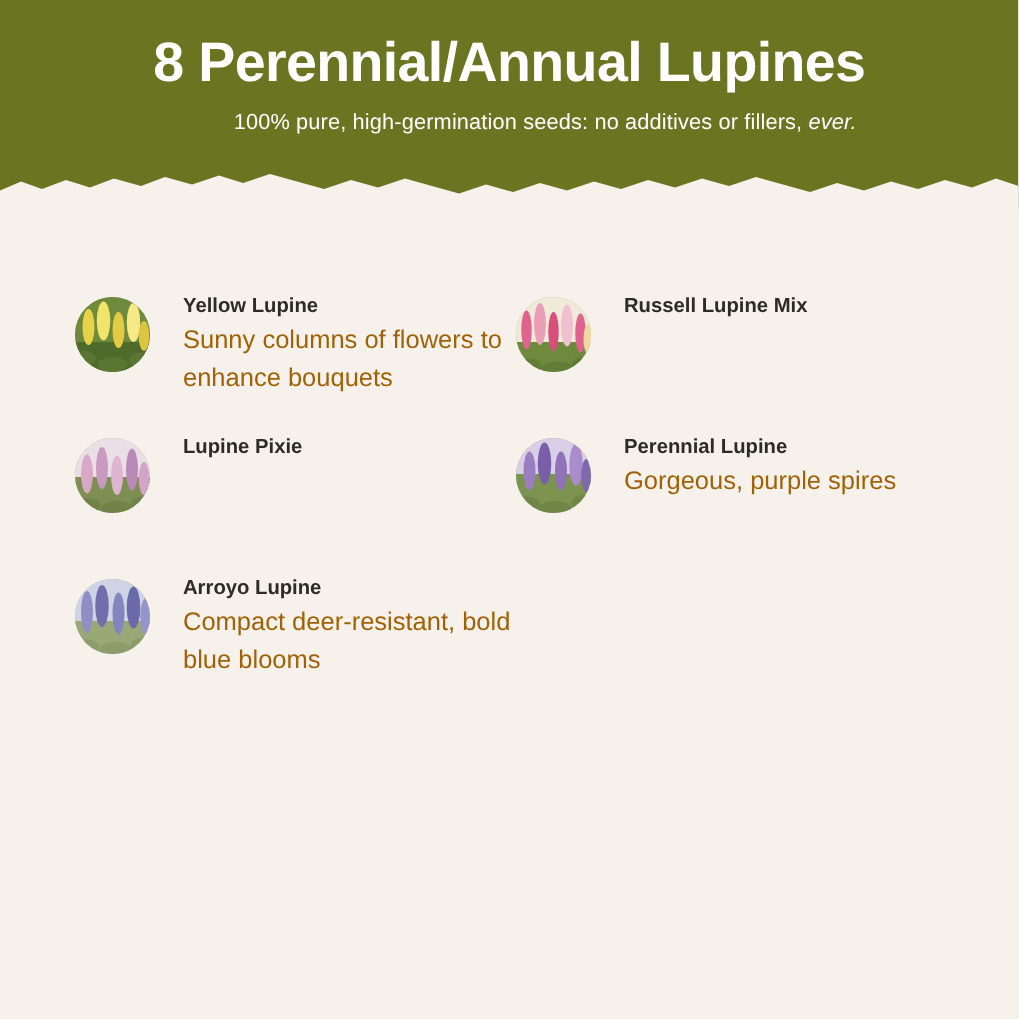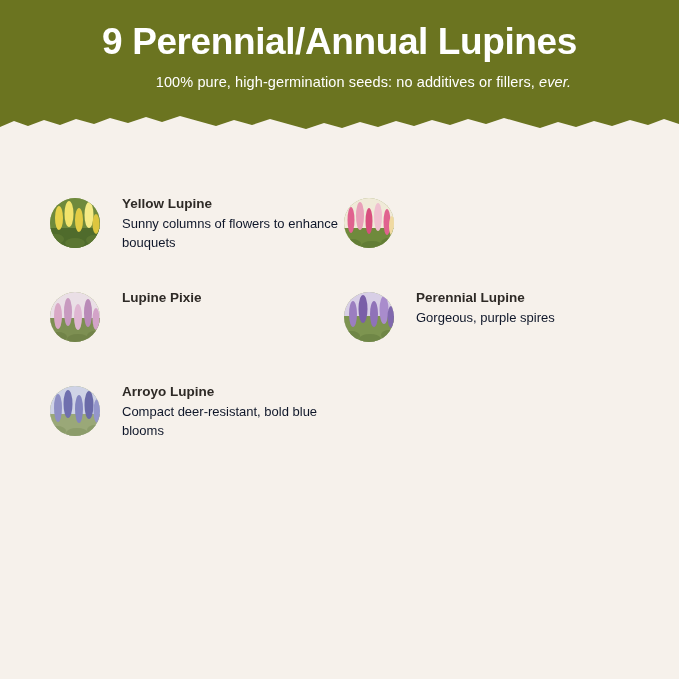--- a/index.html
+++ b/index.html
@@ -95,35 +95,35 @@
   }
   .thumb svg { display: block; }
   .item-title {
     font-size: 13.5px;
     font-weight: bold;
     color: #2e2a26;
     margin: 0 0 3px 0;
     line-height: 1.2;
   }
   .item-desc {
-    font-size: 13px;
-    color: #0f172a;
+    font-size: 17px;
+    color: #a16207;
     line-height: 1.45;
     margin: 0;
     max-width: 240px;
   }
 </style>
 </head>
 <body>
 
 <div class="page">
 
   <div class="header">
     <div class="header-inner">
-      <h1 class="header-title">9 Perennial/Annual Lupines</h1>
+      <h1 class="header-title">8 Perennial/Annual Lupines</h1>
       <div class="header-sub">
         <span>100% pure, high-germination seeds: no additives or fillers,</span>
         <span class="em">ever.</span>
       </div>
     </div>
     <svg class="torn" viewBox="0 0 679 34" preserveAspectRatio="none">
       <path fill="#f6f1eb" d="M0,20 L14,14 L28,19 L44,13 L60,18 L76,12 L94,17 L110,11 L128,16 L146,10 L162,15 L180,9 L198,14 L216,19 L234,13 L252,18 L270,12 L288,17 L306,22 L324,16 L342,21 L360,15 L378,20 L396,14 L414,19 L432,13 L450,18 L468,12 L486,17 L504,11 L522,16 L540,21 L558,15 L576,20 L594,14 L612,19 L630,13 L648,18 L664,12 L679,17 L679,34 L0,34 Z"></path>
     </svg>
   </div>
 
@@ -217,20 +217,21 @@
                 <ellipse cx="43" cy="24" rx="3.5" ry="13" fill="#e0628f"></ellipse>
                 <ellipse cx="48" cy="28" rx="3" ry="10" fill="#f0d9a0"></ellipse>
               </g>
               <g fill="#5f7a34" opacity="0.8">
                 <ellipse cx="8" cy="46" rx="9" ry="5"></ellipse>
                 <ellipse cx="28" cy="48" rx="11" ry="5"></ellipse>
                 <ellipse cx="45" cy="45" rx="8" ry="5"></ellipse>
               </g>
             </svg>
           </div>
+          <p class="item-title">Russell Lupine Mix</p>
         </div>
 
         <div class="item">
           <div class="thumb">
             <svg width="50" height="50" viewBox="0 0 50 50">
               <rect width="50" height="50" fill="#d8cfe6"></rect>
               <rect y="24" width="50" height="26" fill="#7d9450"></rect>
               <g>
                 <ellipse cx="9" cy="22" rx="4" ry="13" fill="#9b7ec0"></ellipse>
                 <ellipse cx="19" cy="17" rx="4.5" ry="14" fill="#7a5fa8"></ellipse>

